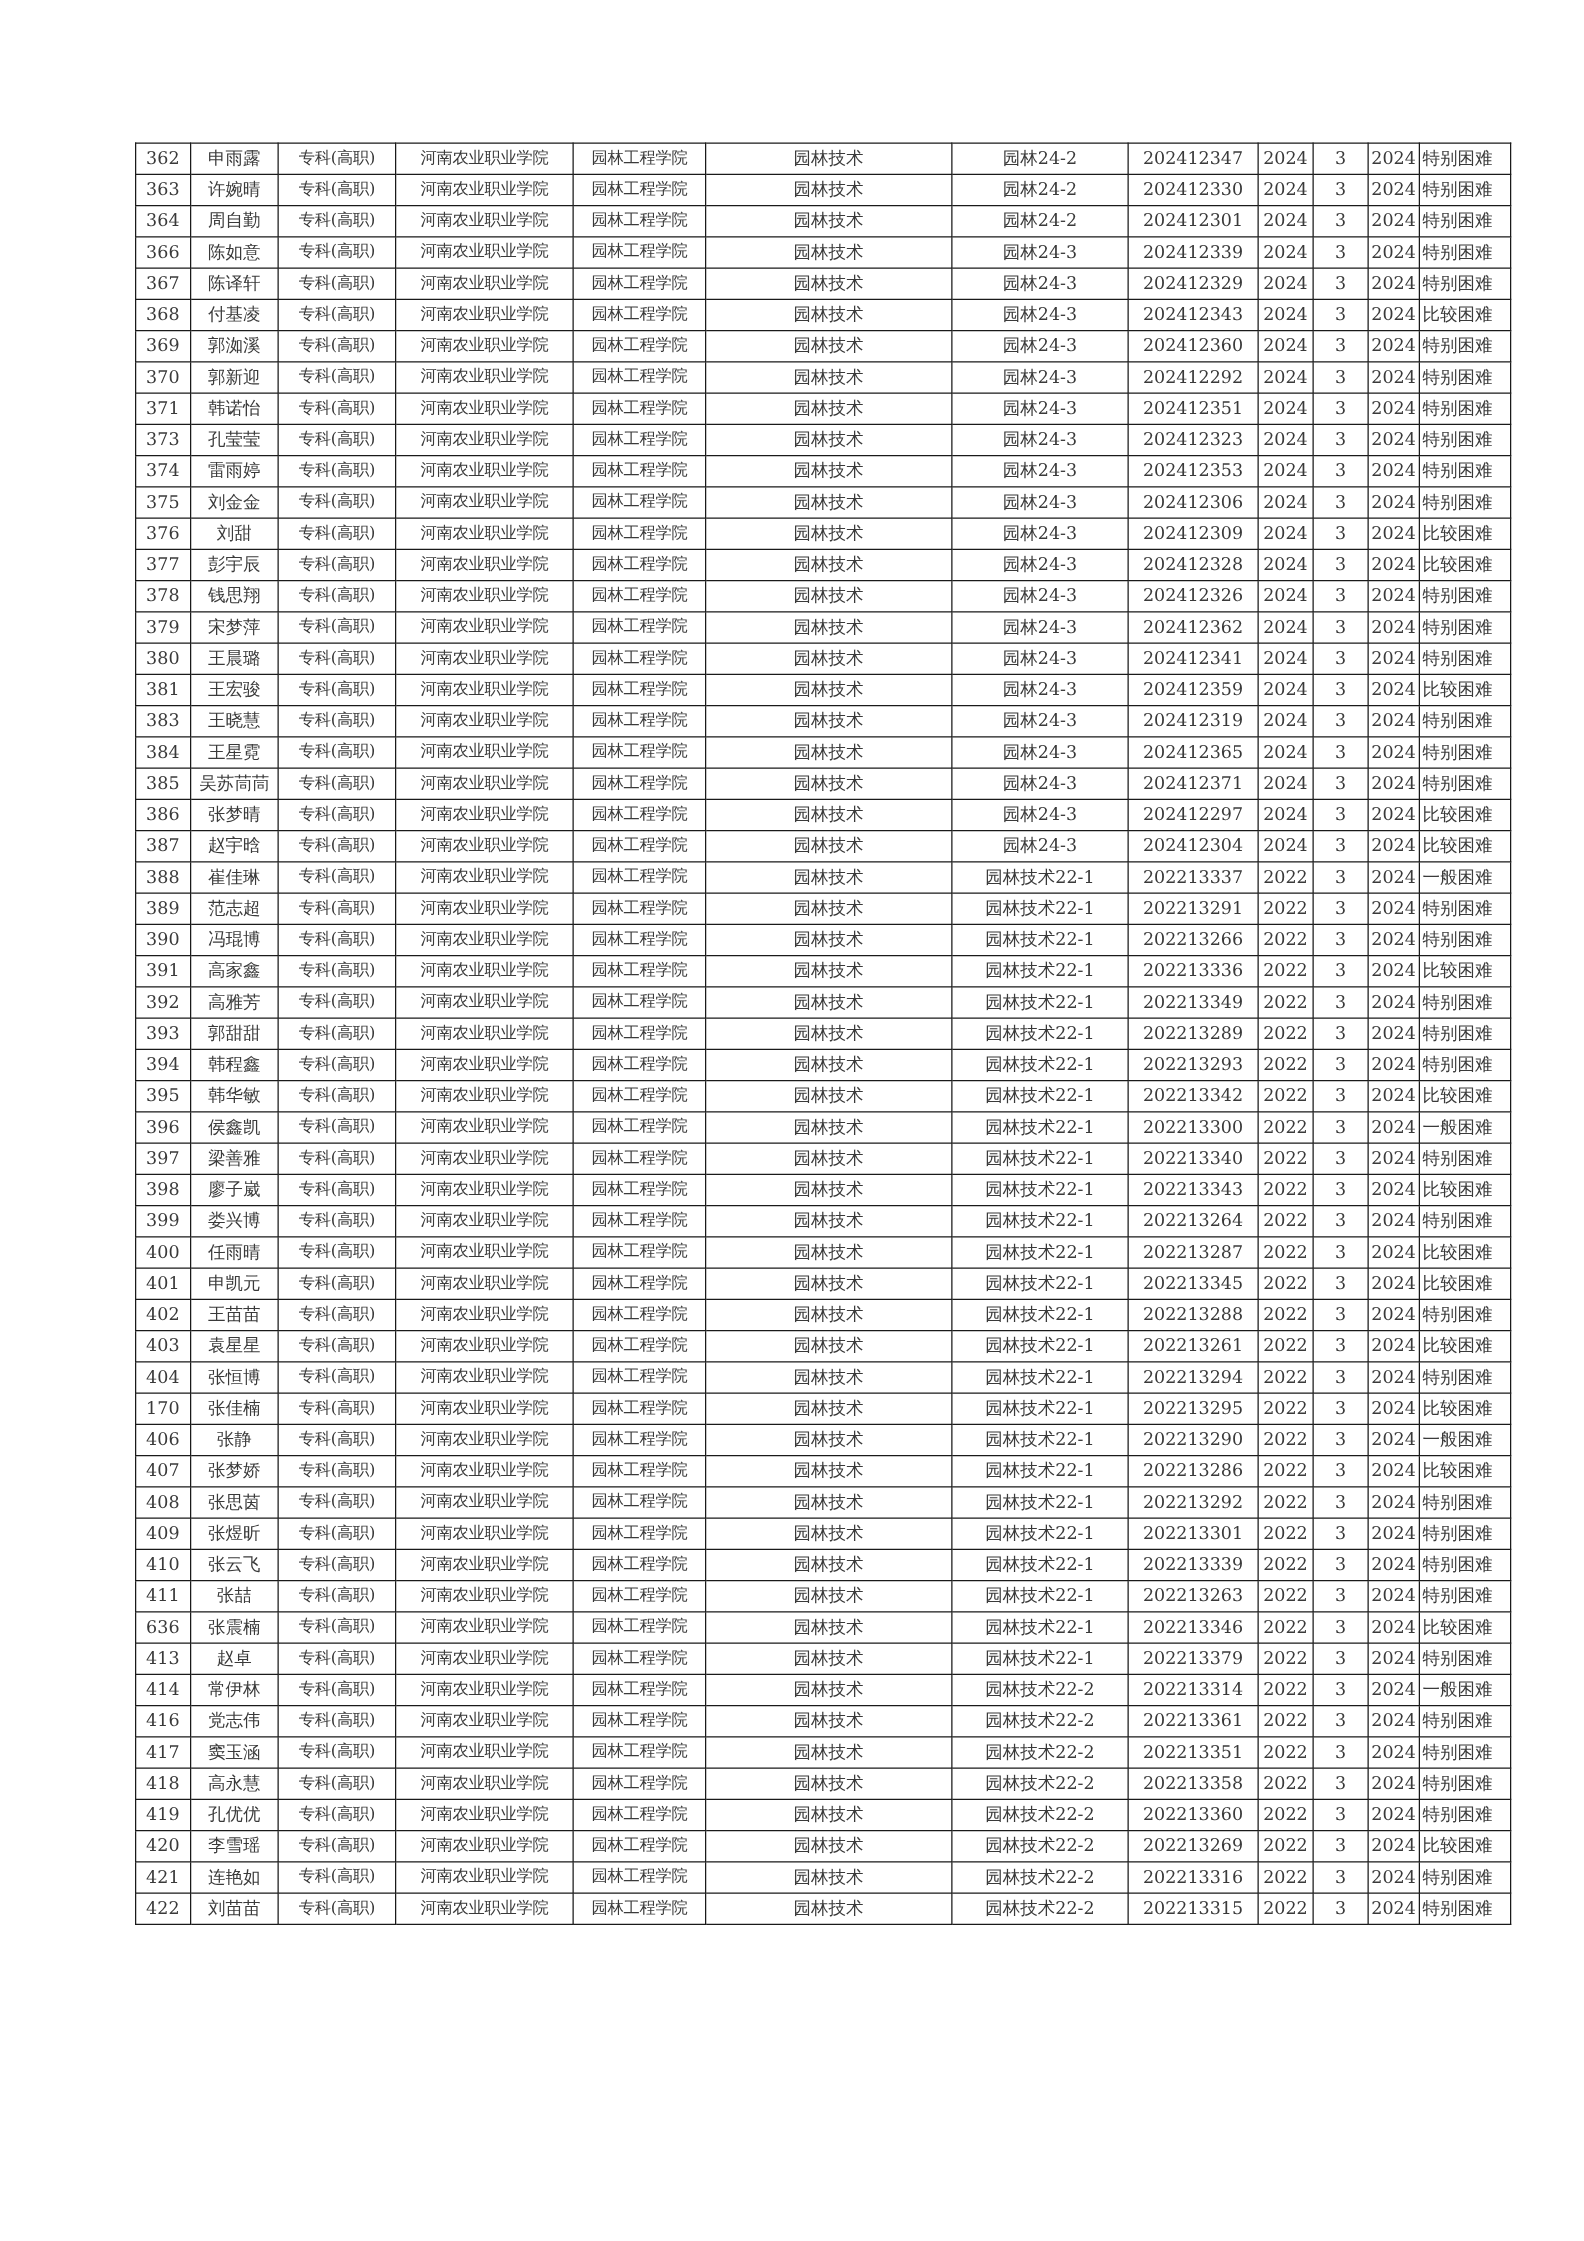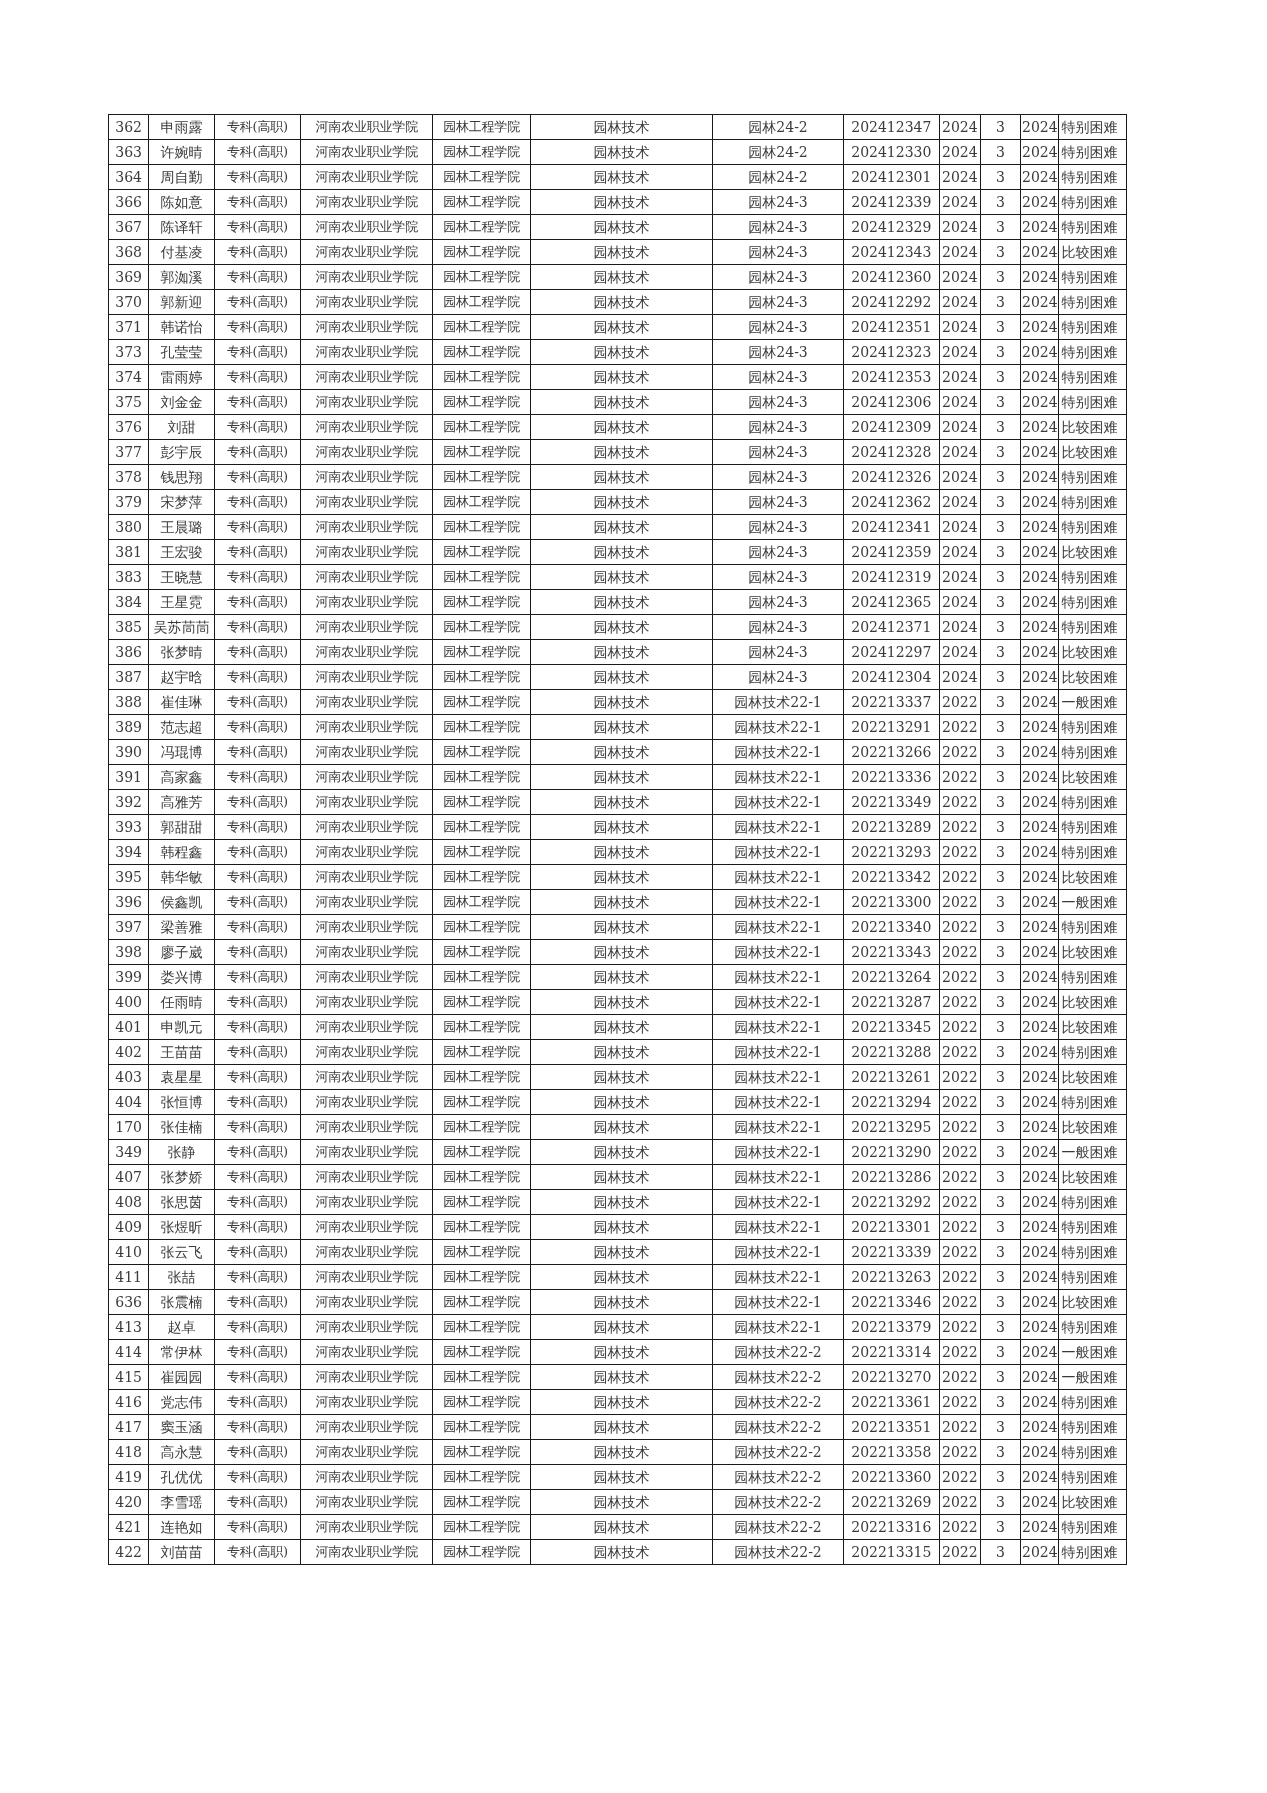--- a/index.html
+++ b/index.html
@@ -1,19 +1,19 @@
 <!DOCTYPE html>
 <html><head>
 <meta charset="utf-8">
 <style>
   html, body { margin: 0; padding: 0; background: #ffffff; }
   body { width: 1267px; height: 1793px; position: relative; overflow: hidden;
          font-family: "DejaVu Serif", "Liberation Serif", serif; color: #3a3a3a; }
   .page { position: absolute; left: 108px; top: 114px; }
-  table { border-collapse: collapse; table-layout: fixed; width: 1019px; }
+  table { border-collapse: collapse; table-layout: fixed; width: 1101px; }
   td { border: 1.5px solid #1a1a1a; height: 24px; padding: 0; font-size: 14px;
        text-align: center; white-space: nowrap; overflow: hidden; line-height: 24px; }
   td.l { text-align: left; padding-left: 2px; }
   col.c0 { width: 40px; } col.c1 { width: 65px; } col.c2 { width: 86px; }
   col.c3 { width: 131px; } col.c4 { width: 97px; } col.c5 { width: 181px; }
   col.c6 { width: 130px; } col.c7 { width: 95px; } col.c8 { width: 41px; }
   col.c9 { width: 40px; } col.c10 { width: 38px; } col.c11 { width: 67px; }
   td.sm { font-size: 13px; letter-spacing: -0.2px; }
 </style>
 </head>
@@ -604,21 +604,21 @@
           <td class="sm">园林工程学院</td>
           <td>园林技术</td>
           <td>园林技术22-1</td>
           <td>202213295</td>
           <td>2022</td>
           <td>3</td>
           <td>2024</td>
           <td class="l">比较困难</td>
         </tr>
         <tr>
-          <td>349</td>
+          <td>406</td>
           <td>张静</td>
           <td class="sm">专科(高职)</td>
           <td class="sm">河南农业职业学院</td>
           <td class="sm">园林工程学院</td>
           <td>园林技术</td>
           <td>园林技术22-1</td>
           <td>202213290</td>
           <td>2022</td>
           <td>3</td>
           <td>2024</td>
@@ -724,34 +724,20 @@
         </tr>
         <tr>
           <td>414</td>
           <td>常伊林</td>
           <td class="sm">专科(高职)</td>
           <td class="sm">河南农业职业学院</td>
           <td class="sm">园林工程学院</td>
           <td>园林技术</td>
           <td>园林技术22-2</td>
           <td>202213314</td>
-          <td>2022</td>
-          <td>3</td>
-          <td>2024</td>
-          <td class="l">一般困难</td>
-        </tr>
-        <tr>
-          <td>415</td>
-          <td>崔园园</td>
-          <td class="sm">专科(高职)</td>
-          <td class="sm">河南农业职业学院</td>
-          <td class="sm">园林工程学院</td>
-          <td>园林技术</td>
-          <td>园林技术22-2</td>
-          <td>202213270</td>
           <td>2022</td>
           <td>3</td>
           <td>2024</td>
           <td class="l">一般困难</td>
         </tr>
         <tr>
           <td>416</td>
           <td>党志伟</td>
           <td class="sm">专科(高职)</td>
           <td class="sm">河南农业职业学院</td>

